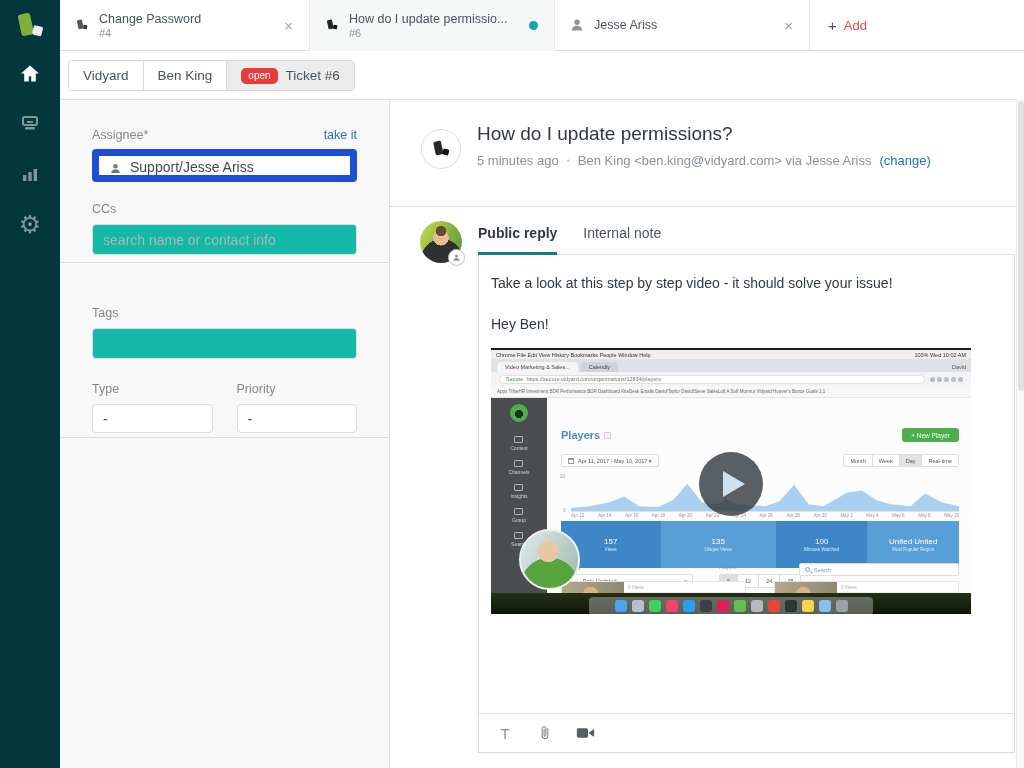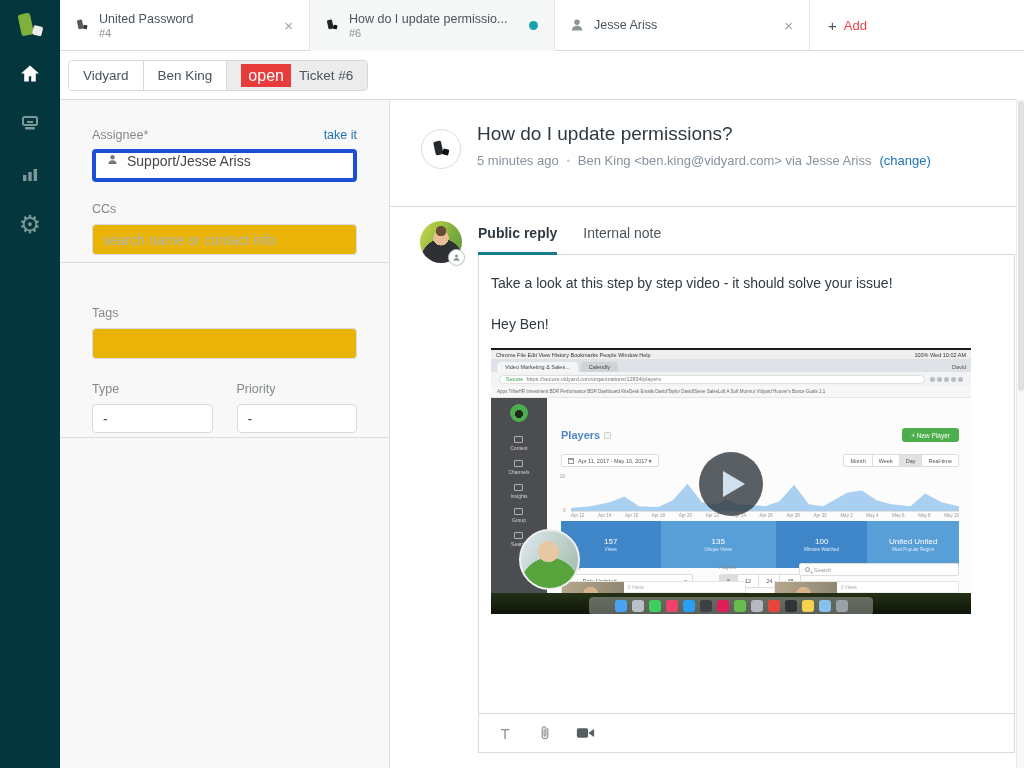--- a/index.html
+++ b/index.html
@@ -30,35 +30,35 @@
   .tab-add .lbl{font-size:13px;color:#ef4444}
   .tab-fill{flex:1;border-bottom:1px solid #d8dcde}
   .person-glyph{width:16px;height:16px}
 
   
   .crumb-row{position:absolute;left:60px;top:51px;right:0;height:48px;background:#fff;padding:9px 8px 0 8px;z-index:10}
   .crumbs{display:inline-flex;border:1px solid #d8d8d8;border-radius:4px;overflow:hidden;height:31px}
   .crumb{display:flex;align-items:center;padding:0 14px;font-size:13.5px;color:#49545c;
     background:#fff;border-right:1px solid #d8d8d8;cursor:pointer}
   .crumb:last-child{border-right:none;background:#ececec;gap:8px}
-  .badge-open{background:#e83c3c;color:#fff;font-size:16px;padding:2.5px 7px;border-radius:0}
+  .badge-open{background:#e83c3c;color:#fff;font-size:10px;padding:2.5px 7px;border-radius:5px}
 
   
   .workspace{position:absolute;left:60px;top:99px;right:0;bottom:0;border-top:1px solid #d8dcde;display:flex;background:#fff}
 
   
   .props{width:330px;flex-shrink:0;background:#f8f8f8;border-right:1px solid #dcdee0}
   .props-sec1{padding:28px 32px 22px;border-bottom:1px solid #ddd;height:163px}
   .props-sec2{padding:40px 32px 28px;border-bottom:1px solid #ddd;height:175px}
   .lblrow{display:flex;justify-content:space-between;align-items:baseline}
   .flabel{font-size:12.5px;color:#83898c}
   .linky{font-size:12.5px;color:#1f73b7;text-decoration:none;cursor:pointer}
-  .fbox{margin-top:7px;height:33px;background:#fff;border:4px solid #1d4ed8;border-radius:4px;
-    display:flex;align-items:flex-start;padding:0 10px;gap:8px;font-size:14px;color:#44484b}
-  .finput{margin-top:7px;height:31px;width:100%;background:#eab308;border:1px solid #d8dcde;border-radius:4px;
+  .fbox{margin-top:7px;height:33px;background:#fff;border:7px solid #1d4ed8;border-radius:4px;
+    display:flex;align-items:flex-end;padding:0 10px;gap:8px;font-size:14px;color:#44484b}
+  .finput{margin-top:7px;height:31px;width:100%;background:#14b8a6;border:1px solid #d8dcde;border-radius:4px;
     padding:0 10px;font-size:14px;color:#44484b;font-family:"Liberation Sans",sans-serif}
   .finput::placeholder{color:#aeb6ba}
   .ccs-gap{margin-top:17px}
   .two-col{display:flex;gap:24px;margin-top:20px}
   .two-col>div{flex:1}
   .sel{margin-top:7px;height:29px;background:#fff;border:1px solid #d8dcde;border-radius:4px;
     display:flex;align-items:center;padding:0 10px;font-size:14px;color:#44484b;cursor:pointer}
 
   
   .pane{flex:1;position:relative;background:#fff;overflow:hidden}
@@ -237,21 +237,21 @@
     </nav>
   </aside>
 
   <header class="tabbar">
     <div class="tab tab1">
       <svg class="person-glyph" width="18" height="18" viewBox="0 0 40 40">
         <rect x="9" y="7" width="13" height="23" rx="3" fill="#55595c" transform="rotate(-12 15 18)"></rect>
         <rect x="23" y="20" width="10" height="10" rx="2" fill="#3a3d40" transform="rotate(14 28 25)"></rect>
       </svg>
       <div class="tab-titles">
-        <div class="tab-title">United Password</div>
+        <div class="tab-title">Change Password</div>
         <div class="tab-sub">#4</div>
       </div>
       <span class="tab-close">×</span>
     </div>
 
     <div class="tab tab2">
       <svg class="person-glyph" width="18" height="18" viewBox="0 0 40 40">
         <rect x="9" y="7" width="13" height="23" rx="3" fill="#222527" transform="rotate(-12 15 18)"></rect>
         <rect x="23" y="20" width="10" height="10" rx="2" fill="#111314" transform="rotate(14 28 25)"></rect>
       </svg>

